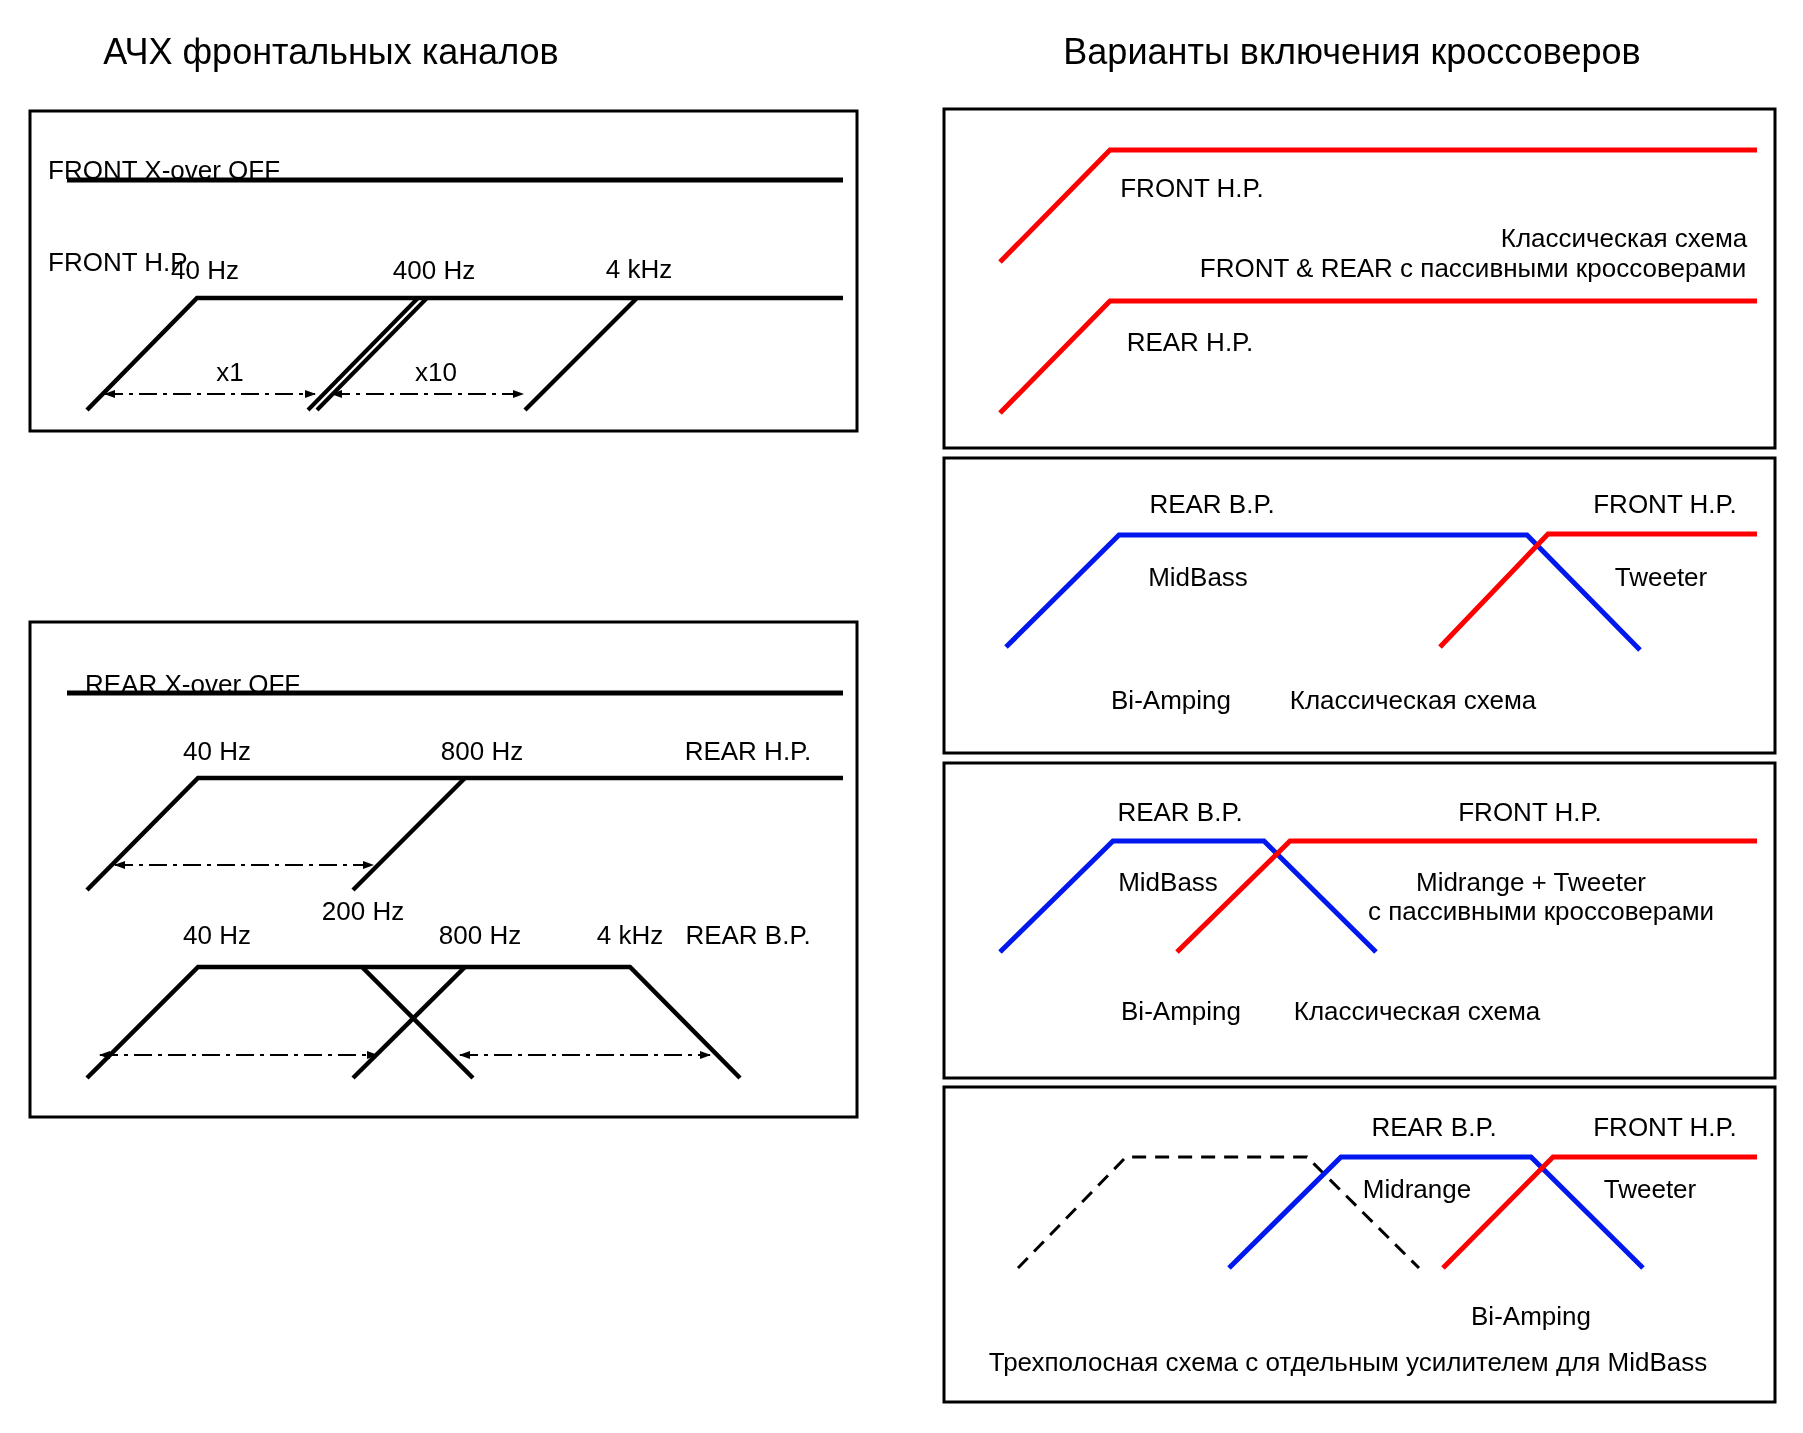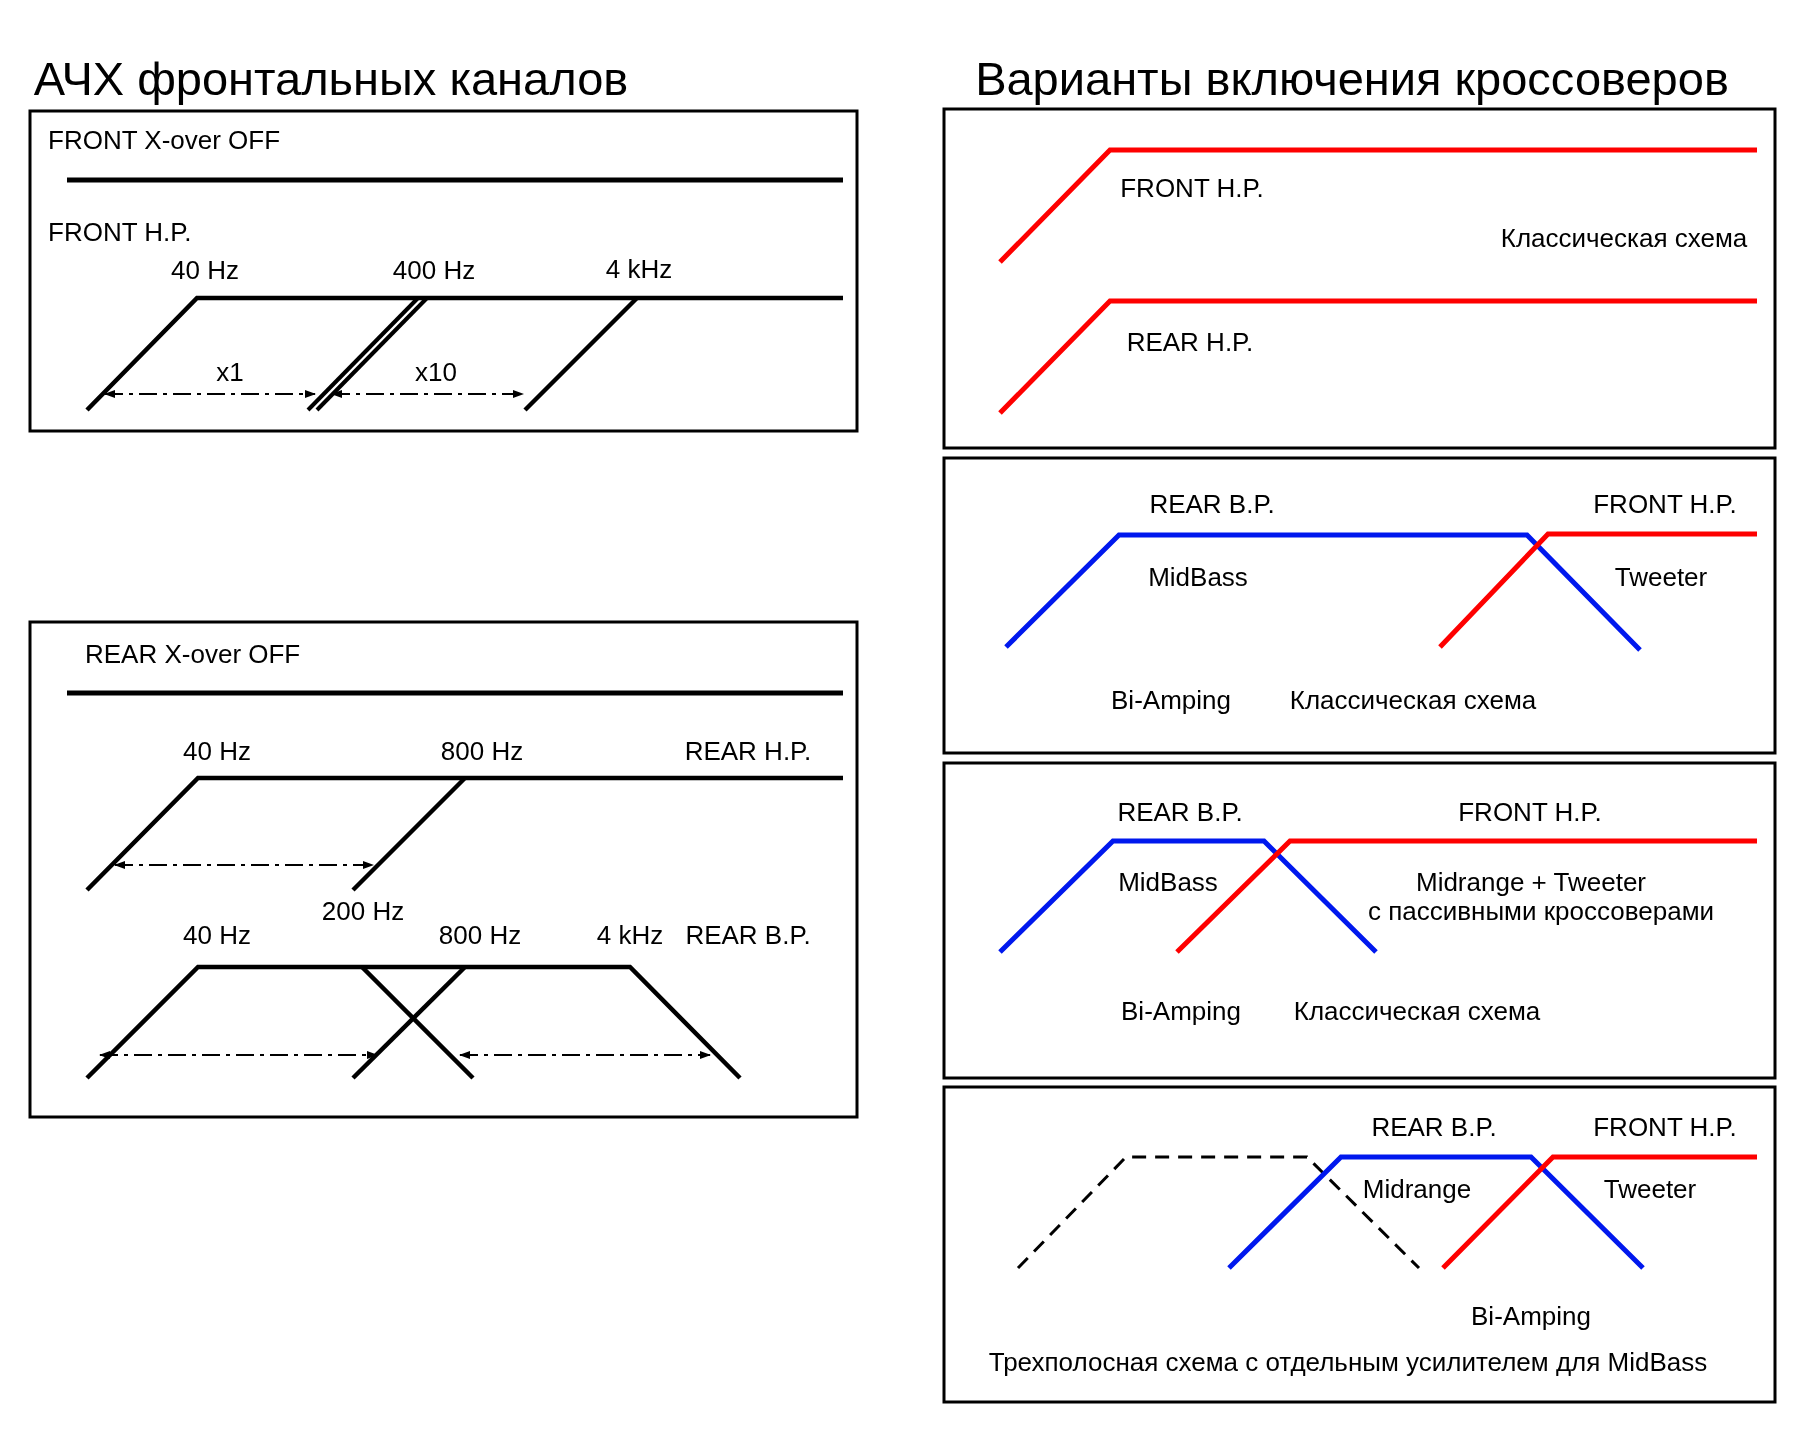--- a/index.html
+++ b/index.html
@@ -1,21 +1,21 @@
 <!DOCTYPE html>
 <html><head>
 <meta charset="utf-8">
 <style>
   html,body{margin:0;padding:0;background:#fff;}
   #stage{position:relative;width:1803px;height:1433px;background:#fff;overflow:hidden;
          font-family:"Liberation Sans",sans-serif;color:#000;}
   .lbl{position:absolute;font-size:26px;line-height:1.1;white-space:nowrap;
        transform:translate(-50%,-50%);}
-  .lbl.la{transform:translateY(-50%);}
-  .title{font-size:47px;margin-top:27px;}
+  .lbl.la{transform:translateY(-50%);margin-top:30px;}
+  .title{font-size:36px;}
   svg{position:absolute;left:0;top:0;}
 </style>
 </head>
 <body>
 
 <div id="stage">
 
   <svg width="1803" height="1433" viewBox="0 0 1803 1433">
     <defs>
       <marker id="ah" markerWidth="12" markerHeight="10" refX="10" refY="4" orient="auto-start-reverse" markerUnits="userSpaceOnUse">
@@ -84,20 +84,21 @@
   <div class="lbl" style="left:482px;top:751px">800 Hz</div>
   <div class="lbl" style="left:748px;top:751px">REAR H.P.</div>
   <div class="lbl" style="left:217px;top:935px">40 Hz</div>
   <div class="lbl" style="left:363px;top:911px">200 Hz</div>
   <div class="lbl" style="left:480px;top:935px">800 Hz</div>
   <div class="lbl" style="left:630px;top:935px">4 kHz</div>
   <div class="lbl" style="left:748px;top:935px">REAR B.P.</div>
 
   <div class="lbl" style="left:1192px;top:188px">FRONT H.P.</div>
   <div class="lbl" style="left:1624px;top:238px">Классическая схема</div>
+  <div class="lbl" style="left:1473px;top:268px">FRONT &amp;  REAR с пассивными кроссоверами</div>
   <div class="lbl" style="left:1190px;top:342px">REAR H.P.</div>
 
   <div class="lbl" style="left:1212px;top:504px">REAR B.P.</div>
   <div class="lbl" style="left:1665px;top:504px">FRONT H.P.</div>
   <div class="lbl" style="left:1198px;top:577px">MidBass</div>
   <div class="lbl" style="left:1661px;top:577px">Tweeter</div>
   <div class="lbl" style="left:1171px;top:700px">Bi-Amping</div>
   <div class="lbl" style="left:1413px;top:700px">Классическая схема</div>
 
   <div class="lbl" style="left:1180px;top:812px">REAR B.P.</div>

